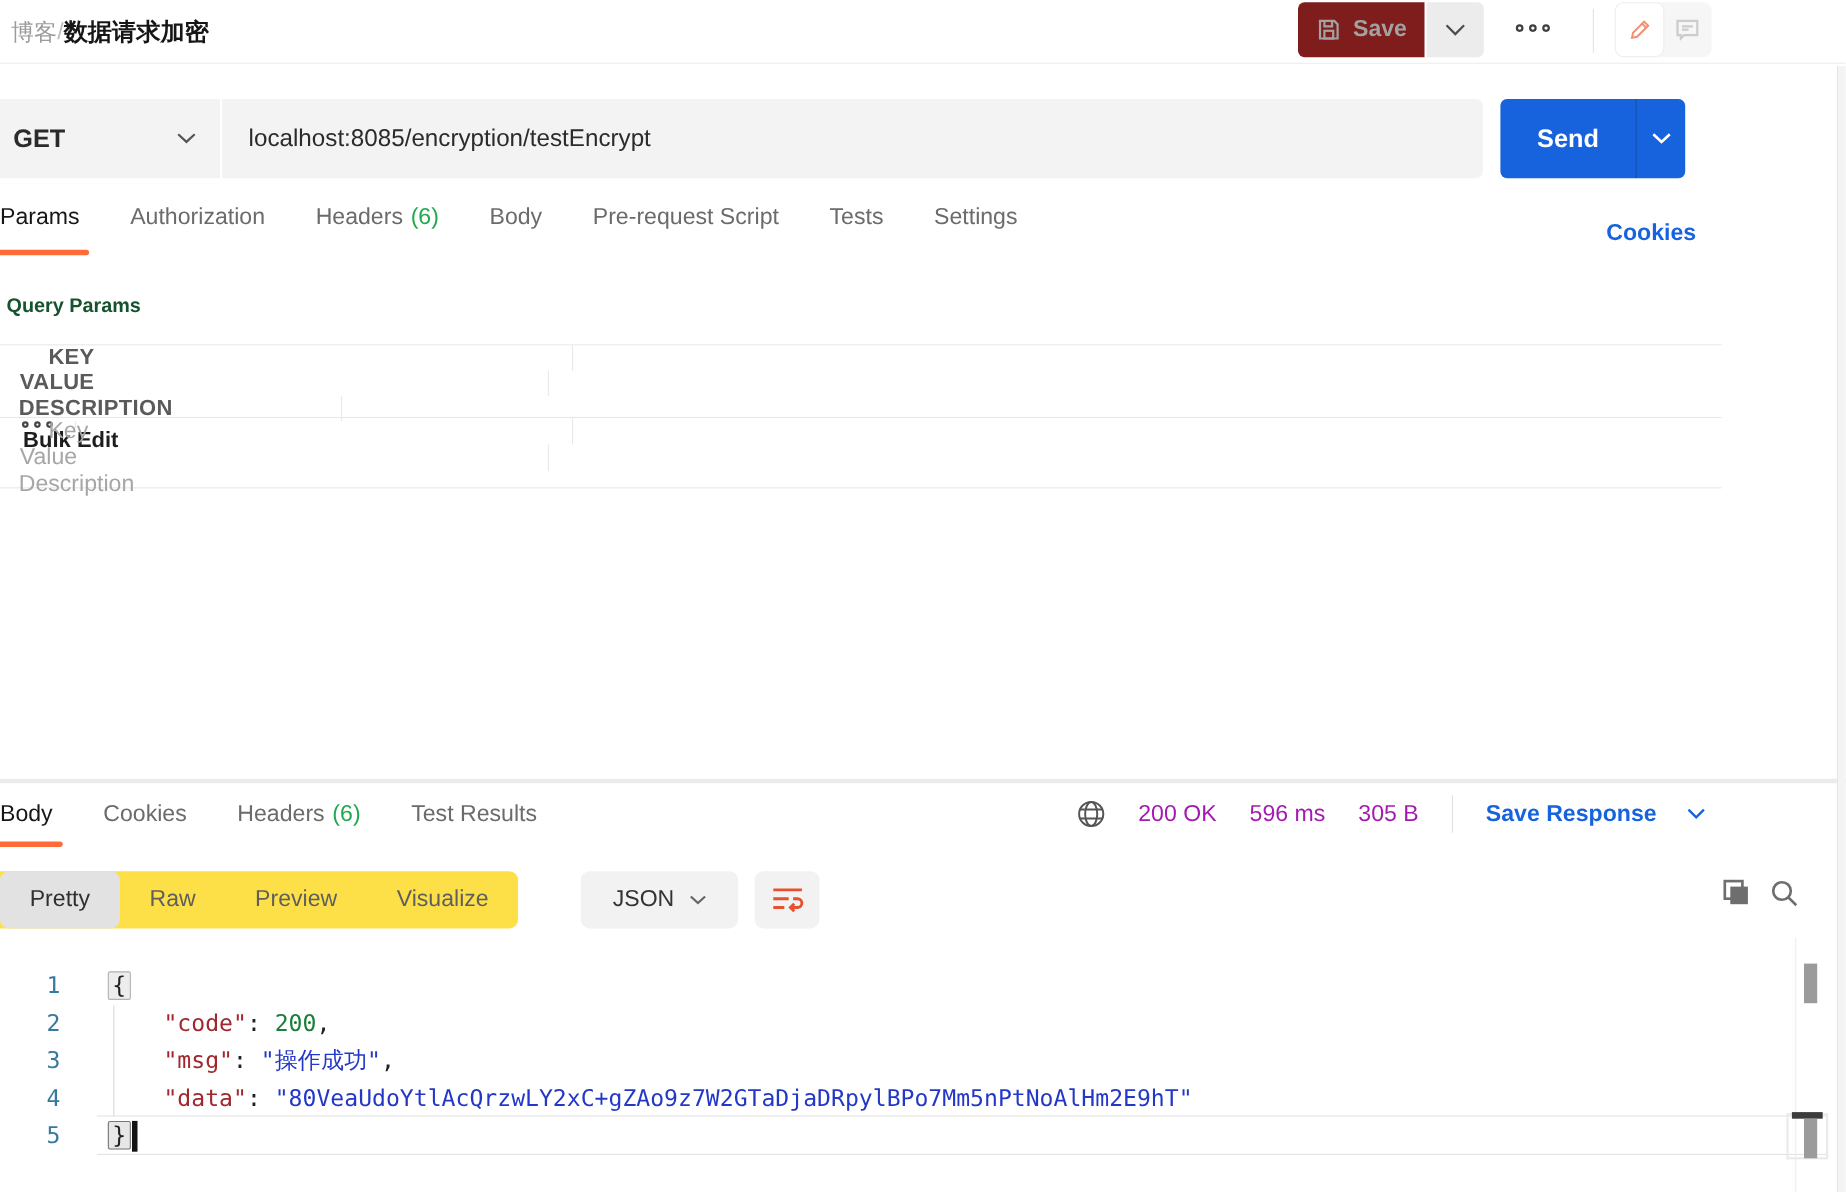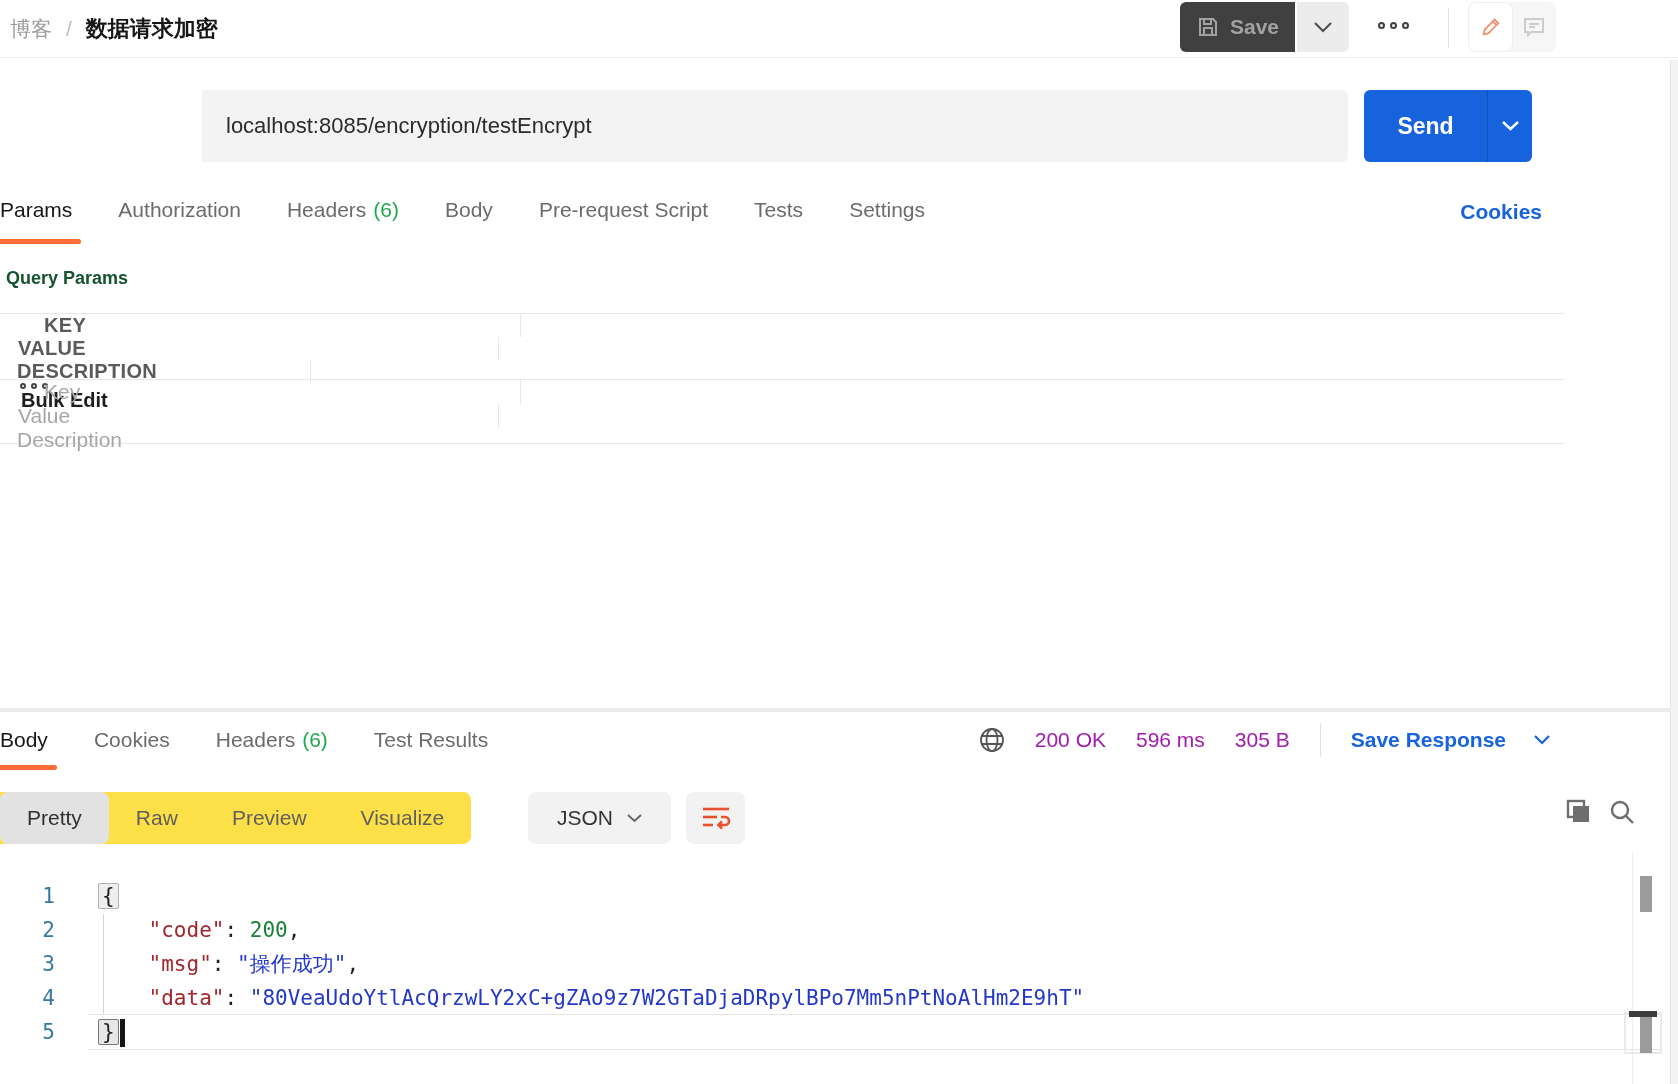--- a/index.html
+++ b/index.html
@@ -4,27 +4,27 @@
 <style>
   * { margin:0; padding:0; box-sizing:border-box; }
   html,body { width:1678px; height:1084px; overflow:hidden; background:#fff;
               font-family:"Liberation Sans", sans-serif; }
   #app { position:relative; width:1678px; height:1084px; background:#fff; }
 
   
   .topbar { position:absolute; left:0; top:0; width:100%; height:58px; background:#fff;
             border-bottom:1px solid #ededed; }
   .breadcrumb { position:absolute; left:10px; top:0; height:58px; display:flex; align-items:center;
-                gap:14px; font-size:21px; }
+                font-size:21px; }
   .crumb-parent { color:#9b9b9b; }
   .crumb-sep { color:#bdbdbd; }
   .crumb-current { color:#161616; font-weight:bold; font-size:22px; }
 
   .save-group { position:absolute; left:1180px; top:2px; height:50px; display:flex; }
-  .save-main { background:#404040; border-radius:6px 0 0 6px; padding:0 16px; display:flex;
+  .save-main { background:#7f1d1d; border-radius:6px 0 0 6px; padding:0 16px; display:flex;
                align-items:center; gap:10px; color:#a2a2a2; font-size:21px; font-weight:bold; }
   .save-chevron { background:#ececec; width:52px; border-radius:0 6px 6px 0; margin-left:2px;
                   display:flex; align-items:center; justify-content:center; color:#4d4d4d; }
   .dots { display:flex; gap:5px; align-items:center; }
   .dots i { width:7px; height:7px; border:2px solid #3f3f3f; border-radius:50%; display:block; }
   .topbar-dots { position:absolute; left:1378px; top:22px; }
   .topbar-divider { position:absolute; left:1448px; top:8px; height:40px; width:1px; background:#e3e3e3; }
   .icon-tray { position:absolute; left:1468px; top:2px; width:88px; height:50px; background:#f6f6f6;
                border-radius:8px; display:flex; align-items:center; }
   .pencil-btn { width:45px; height:50px; background:#fff; border:1px solid #efefef; border-radius:8px;
@@ -42,21 +42,21 @@
                border-radius:0 6px 6px 0; display:flex; align-items:center; padding-left:24px;
                font-size:22px; color:#2b2b2b; }
   .send-btn { position:absolute; left:1364px; top:0; width:168px; height:72px; background:#1663dd;
               border-radius:6px; display:flex; color:#fff; }
   .send-label { width:124px; display:flex; align-items:center; justify-content:center;
                 font-size:23px; font-weight:bold; border-right:1px solid rgba(0,0,0,0.18); }
   .send-chevron { flex:1; display:flex; align-items:center; justify-content:center; }
 
   
   .tabs-row { position:absolute; left:0; display:flex; gap:46px; align-items:center; }
-  .req-tabs { top:176px; height:68px;text-align:right; }
+  .req-tabs { top:164px; height:68px;text-align:right; }
   .resp-tabs { top:710px; height:60px; }
   .tab { position:relative; height:100%; display:flex; align-items:center; font-size:21px;
          color:#6b6b6b; white-space:nowrap; }
   .tab.active { color:#161616; }
   .tab .count { color:#22a94f; margin-left:7px; }
   .tab-underline { position:absolute; left:-9px; right:-9px; bottom:0; height:5px;
                    background:#ff6c37; border-radius:3px; }
   .cookies-link { position:absolute; right:136px; top:180px; height:64px; display:flex; align-items:center;
                   color:#1663dd; font-size:21px; font-weight:bold; }
 
@@ -191,20 +191,28 @@
           <svg width="24" height="24" viewBox="0 0 24 24" fill="none" stroke="currentColor" stroke-width="2">
             <path d="M3 4h18v13H9l-3 3v-3H3z"></path>
               <path d="M7 9h10M7 12h6"></path>
           </svg>
         </span>
       </div>
     </div>
   </div>
 
   <div class="request-bar">
+    <div class="method-select">
+      <span>GET</span>
+      <span class="chev">
+        <svg width="17" height="10" viewBox="0 0 17 10" fill="none" stroke="currentColor" stroke-width="2">
+            <polyline points="1,1 8.5,8 16,1"></polyline>
+          </svg>
+      </span>
+    </div>
     <div class="url-field">
       <span>localhost:8085/encryption/testEncrypt</span>
     </div>
     <div class="send-btn">
       <div class="send-label">Send</div>
       <div class="send-chevron">
         <span class="chev">
           <svg width="17" height="10" viewBox="0 0 17 10" fill="none" stroke="currentColor" stroke-width="2.4">
               <polyline points="1,1 8.5,8 16,1"></polyline>
             </svg>

